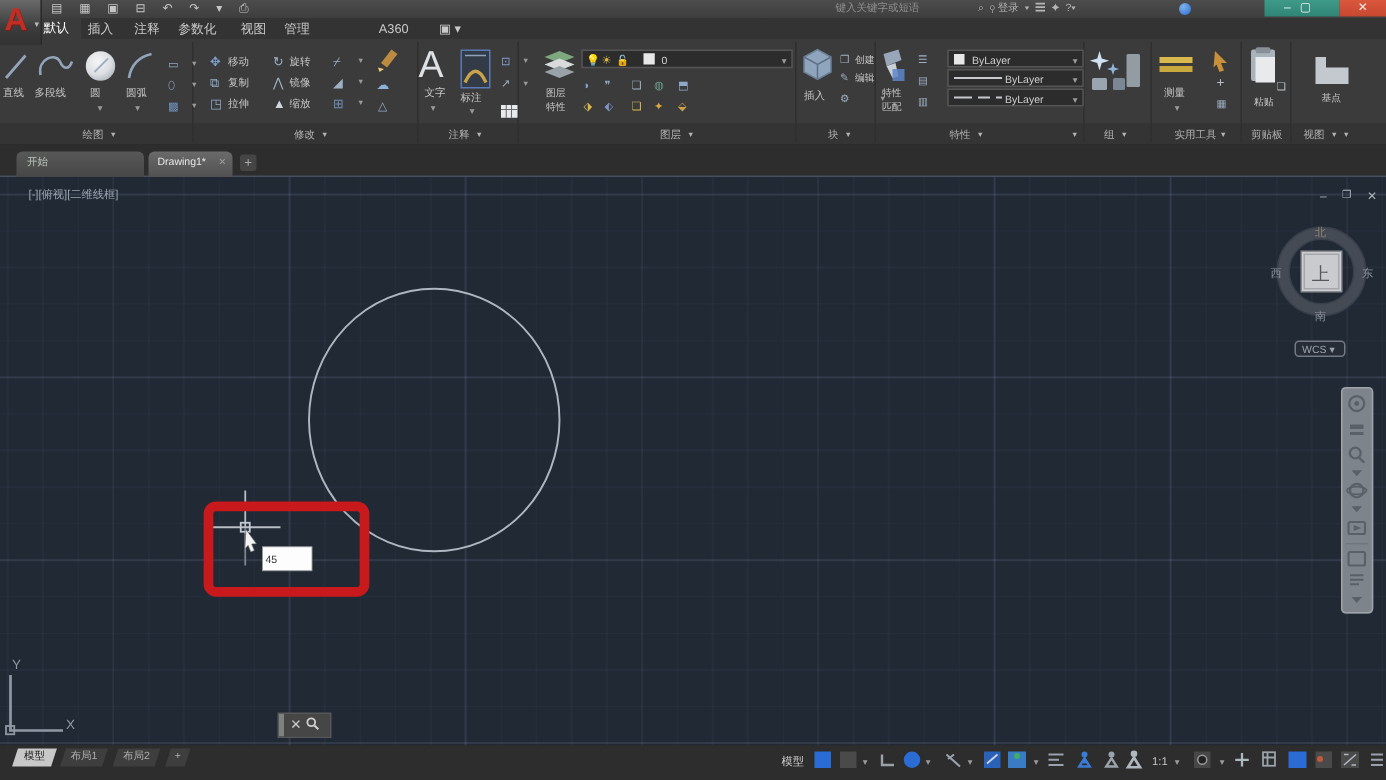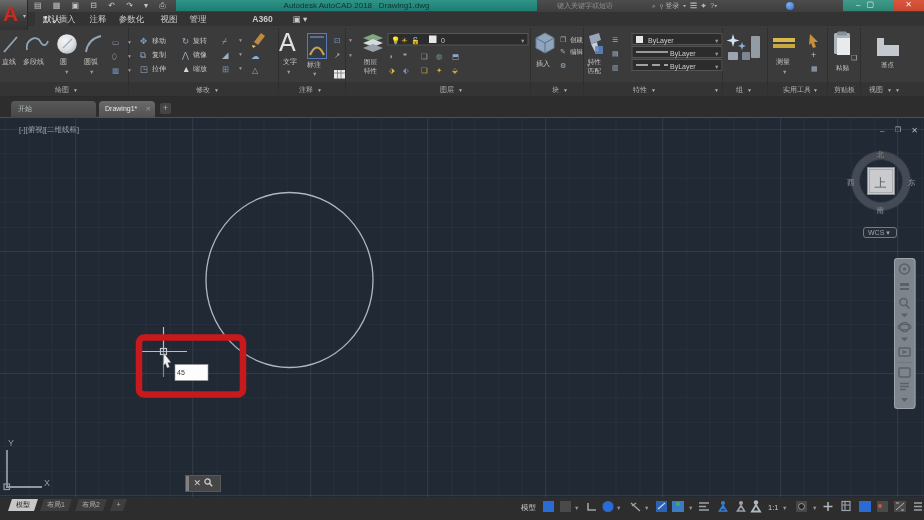--- a/index.html
+++ b/index.html
@@ -85,42 +85,41 @@
   
   .mtab { position:absolute; top:499px; height:12px; font-size:7px; line-height:12px;
     text-align:center; transform:skewX(-18deg); }
   .mtab span { display:block; transform:skewX(18deg); }
 </style>
 </head>
 <body>
 <div id="app">
 
   <div class="abs" id="titlebar"></div>
-  <div class="abs" id="tealband">Autodesk AutoCAD 2018&nbsp;&nbsp;&nbsp;Drawing1.dwg</div>
   <div class="abs qat" style="left:34px;width:145px;">▤ ▦ ▣ ⊟ ↶ ↷ ▾ ⎙ ▾</div>
   <div class="abs" id="search">键入关键字或短语</div>
   <div class="abs" id="tb-right">⌕ &nbsp;⚲ 登录&nbsp;&nbsp;▾&nbsp;&nbsp;☰&nbsp;&nbsp;✦&nbsp;&nbsp;?▾</div>
   <div class="abs" style="left:786px;top:2px;width:8px;height:8px;border-radius:50%;
     background:radial-gradient(circle at 35% 30%, #7fb2e8, #2a6cd4);"></div>
   <div class="abs" id="winbtns-min">–▢</div>
   <div class="abs" id="winbtns-close">✕</div>
   <div class="abs" id="appbtn">
       <span class="A">A</span>
       <span class="drop">▾</span>
     </div>
 
   <div class="abs" id="ribtabs">
-    <div class="tab active" style="left:35px;width:33px;">默认</div>
+    <div class="tab active" style="left:21px;width:33px;font-family:Liberation Mono, monospace;">默认</div>
     <div class="tab" style="left:54px;width:26px;">插入</div>
     <div class="tab" style="left:85px;width:26px;">注释</div>
     <div class="tab" style="left:113px;width:37px;">参数化</div>
     <div class="tab" style="left:156px;width:26px;">视图</div>
     <div class="tab" style="left:185px;width:26px;">管理</div>
     <div class="tab" style="left:214px;width:26px;margin-top:36px;">输出</div>
-    <div class="tab" style="left:246px;width:33px;font-weight:bold;">A360</div>
+    <div class="tab" style="left:246px;width:33px;">A360</div>
     <div class="tab" style="left:288px;width:24px;">▣ ▾</div>
   </div>
 
   <div class="abs" id="ribbon"></div>
 
   <div class="abs" id="filetabs"></div>
   <div class="ftab abs" id="ftab1">开始</div>
   <div class="ftab abs" id="ftab2">Drawing1*<span style="float:right;margin-right:4px;color:#9a9a9a;font-size:6.5px;">✕</span></div>
   <div class="abs" id="ftabplus" style="top:103px;">+</div>
 

